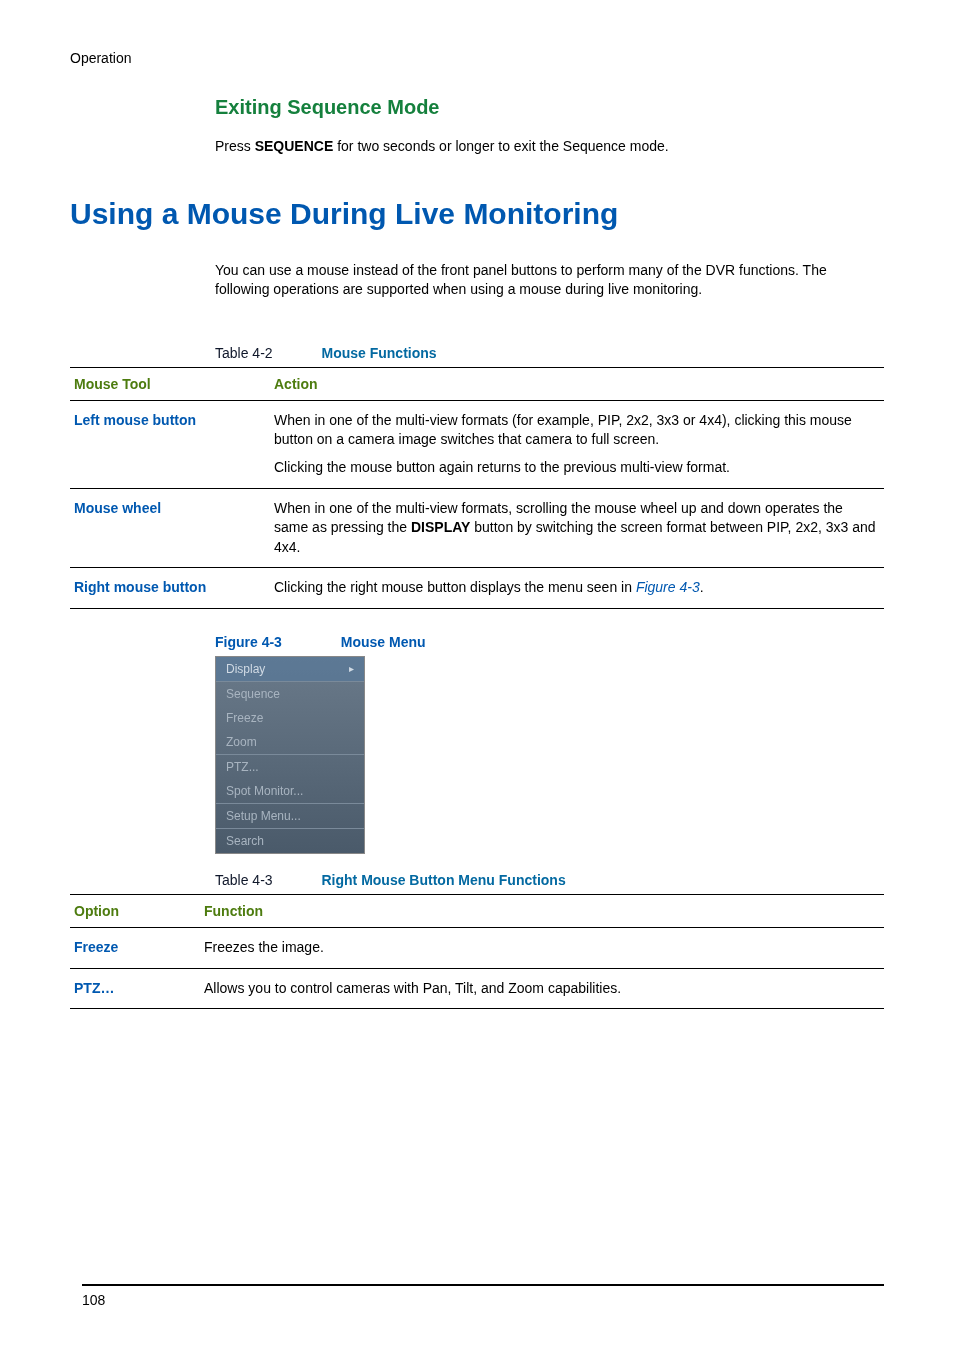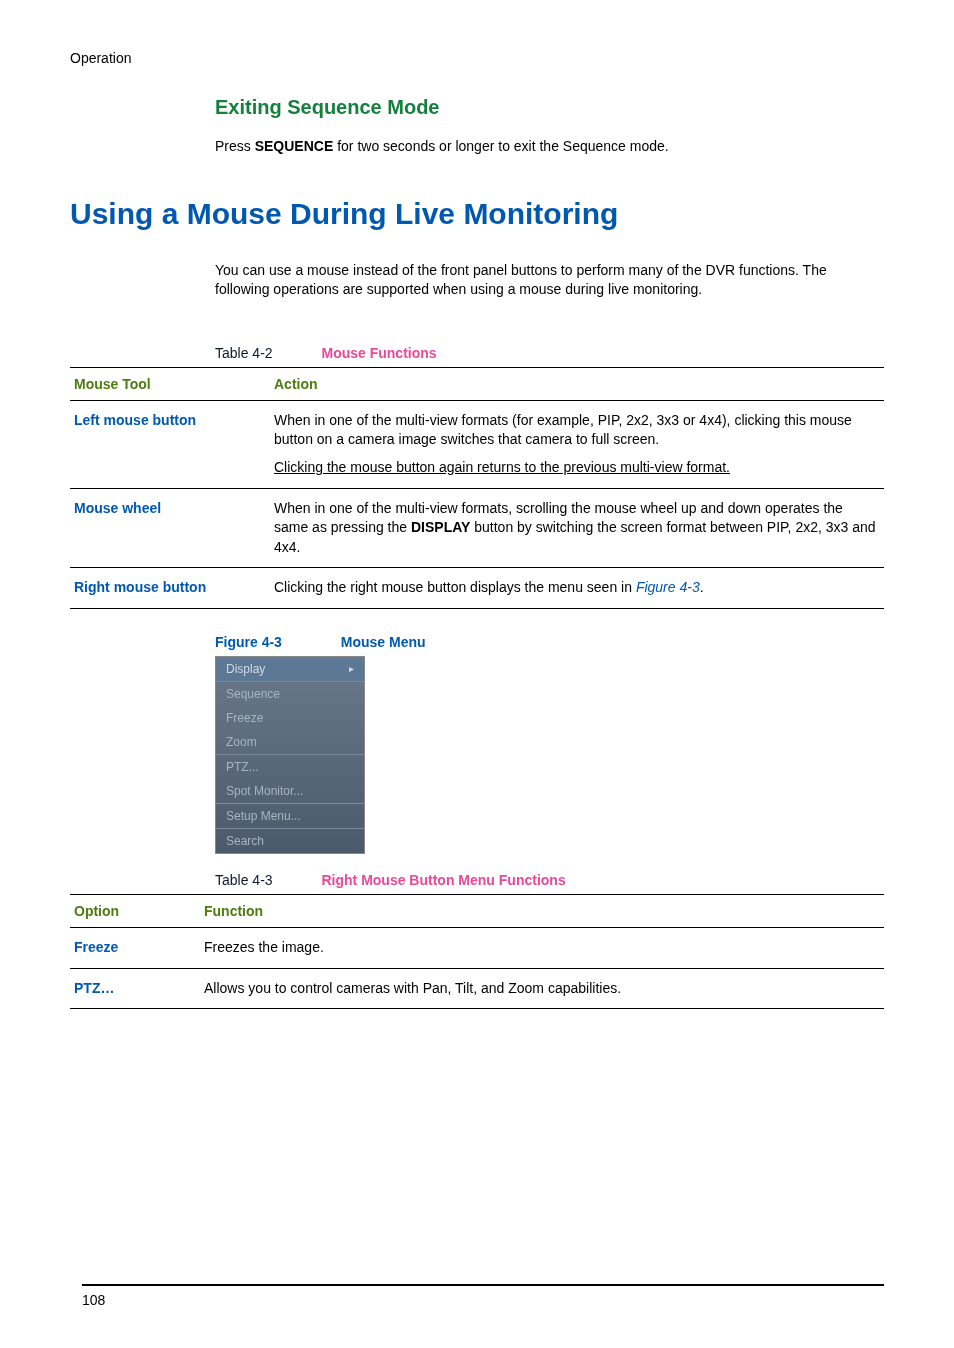--- a/index.html
+++ b/index.html
@@ -44,21 +44,21 @@
       margin-left: 145px;
       font-size: 14px;
       margin-bottom: 6px;
     }
     .table-caption .label {
       color: #0f172a;
       font-weight: normal;
       margin-right: 45px;
     }
     .table-caption .title {
-      color: #ec4899;
+      color: #0369a1;
       font-weight: bold;
     }
     table.data-table {
       width: 100%;
       border-collapse: collapse;
       font-size: 14px;
       margin-bottom: 25px;
     }
     table.data-table th {
       text-align: left;
@@ -136,21 +136,20 @@
       bottom: 40px;
       left: 82px;
       right: 70px;
       border-top: 2px solid #000;
       padding-top: 6px;
       font-size: 14px;
     }
     .p-sub {
       padding-top: 8px;
       display: block;
-      text-decoration: underline;
     }
   </style>
 </head>
 <body>
 
 <div class="header-label">Operation</div>
 
 <h2 class="h2-indent">Exiting Sequence Mode</h2>
 
 <p class="body-text-indent">

